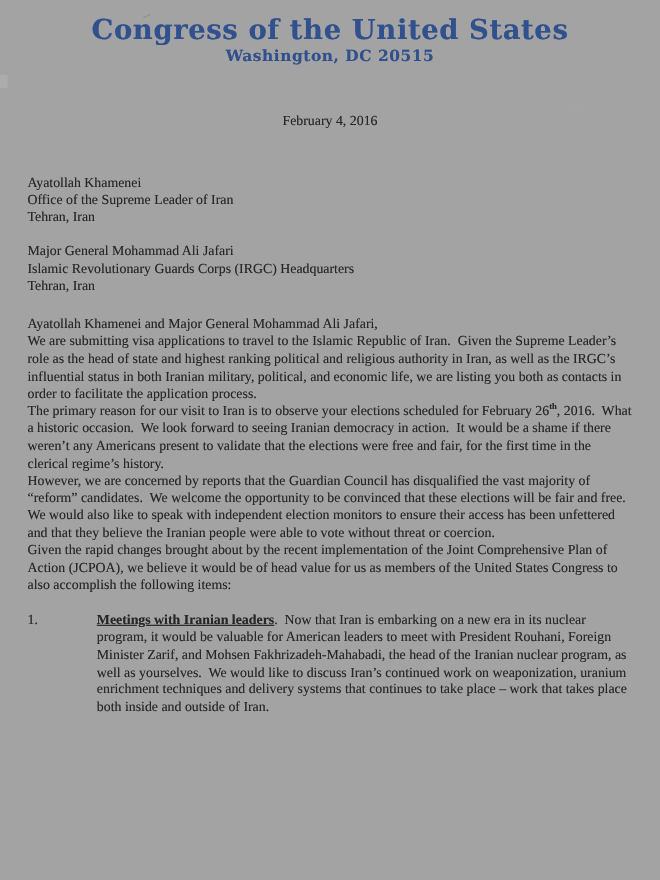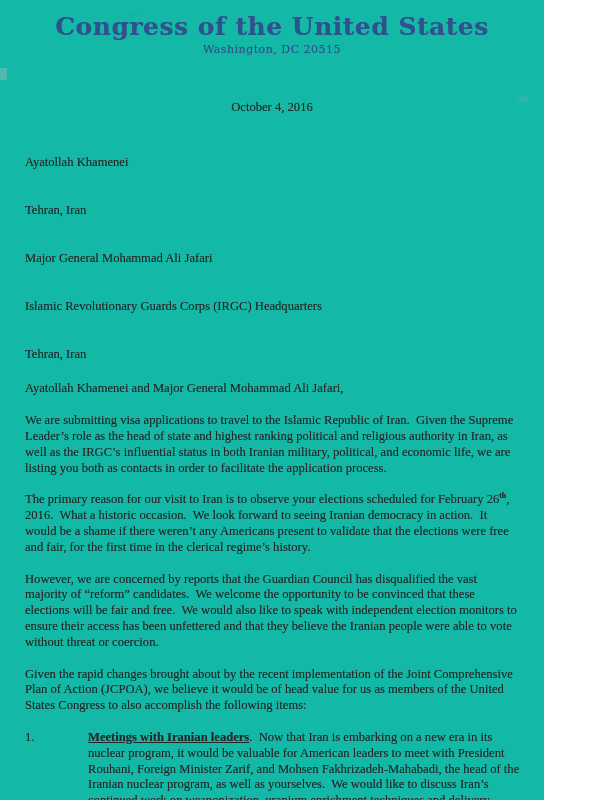--- a/index.html
+++ b/index.html
@@ -2,66 +2,66 @@
 <html><head>
 <meta charset="utf-8">
 <style>
   html, body {
     margin: 0;
     padding: 0;
     background: #ffffff;
   }
   .page {
     position: relative;
-    width: 544px;
+    width: 600px;
     height: 800px;
-    background: #14b8a6;
+    background: #a3a3a3;
     overflow: hidden;
     font-family: "Liberation Serif", serif;
     color: #262626;
     text-shadow: 0 0 0.4px rgba(40,40,40,0.45);
   }
   .letterhead {
     padding-top: 13px;
     text-align: center;
     line-height: 1.1;
   }
   .letterhead .title {
     font-family: "DejaVu Serif", serif;
     font-weight: bold;
     font-size: 25px;
     letter-spacing: 0.5px;
     color: #31508e;
     text-shadow: 0 0 0.6px rgba(49,80,142,0.55);
   }
   .letterhead .subtitle {
     font-family: "DejaVu Serif", serif;
-    font-weight: normal;
-    font-size: 11px;
+    font-weight: bold;
+    font-size: 14px;
     letter-spacing: 0.5px;
     color: #31508e;
     margin-top: 3px;
     text-shadow: 0 0 0.6px rgba(49,80,142,0.55);
   }
   .date-line {
     margin-top: 44px;
     text-align: center;
     font-size: 12.6px;
     line-height: 15.8px;
   }
   .body-col {
     margin: 0 24px 0 25px; 
     font-size: 12.6px;
     line-height: 15.8px;
   }
   .recipients { margin-top: 40px; }
   .recipient-block { margin-bottom: 15px; }
-  .recipient-block div { white-space: pre-wrap; margin-top: 32px; }
+  .recipient-block div { white-space: pre-wrap; }
   .salutation { margin-top: 19px; white-space: pre-wrap; }
-  .para { margin-top: 16px; white-space: pre-wrap; }
+  .para { white-space: pre-wrap; }
   .numbered-item {
     margin-top: 16px;
     display: flex;
     align-items: flex-start;
   }
   .item-number {
     flex: 0 0 22px;
     white-space: pre-wrap;
   }
   .item-text { flex: 1 1 auto; white-space: pre-wrap; margin-left: 41px; }
@@ -99,27 +99,28 @@
 
   <span class="artifact artifact-tick"></span>
   <span class="artifact artifact-edge"></span>
   <span class="artifact artifact-smudge"></span>
 
   <div class="letterhead">
     <div class="title">Congress of the United States</div>
     <div class="subtitle">Washington, DC 20515</div>
   </div>
 
-  <div class="date-line">October 4, 2016</div>
+  <div class="date-line">February 4, 2016</div>
 
   <div class="body-col">
 
     <div class="recipients">
       <div class="recipient-block">
         <div>Ayatollah Khamenei</div>
+        <div>Office of the Supreme Leader of Iran</div>
         <div>Tehran, Iran</div>
       </div>
       <div class="recipient-block">
         <div>Major General Mohammad Ali Jafari</div>
         <div>Islamic Revolutionary Guards Corps (IRGC) Headquarters</div>
         <div>Tehran, Iran</div>
       </div>
     </div>
 
     <div class="salutation">Ayatollah Khamenei and Major General Mohammad Ali Jafari,</div>

